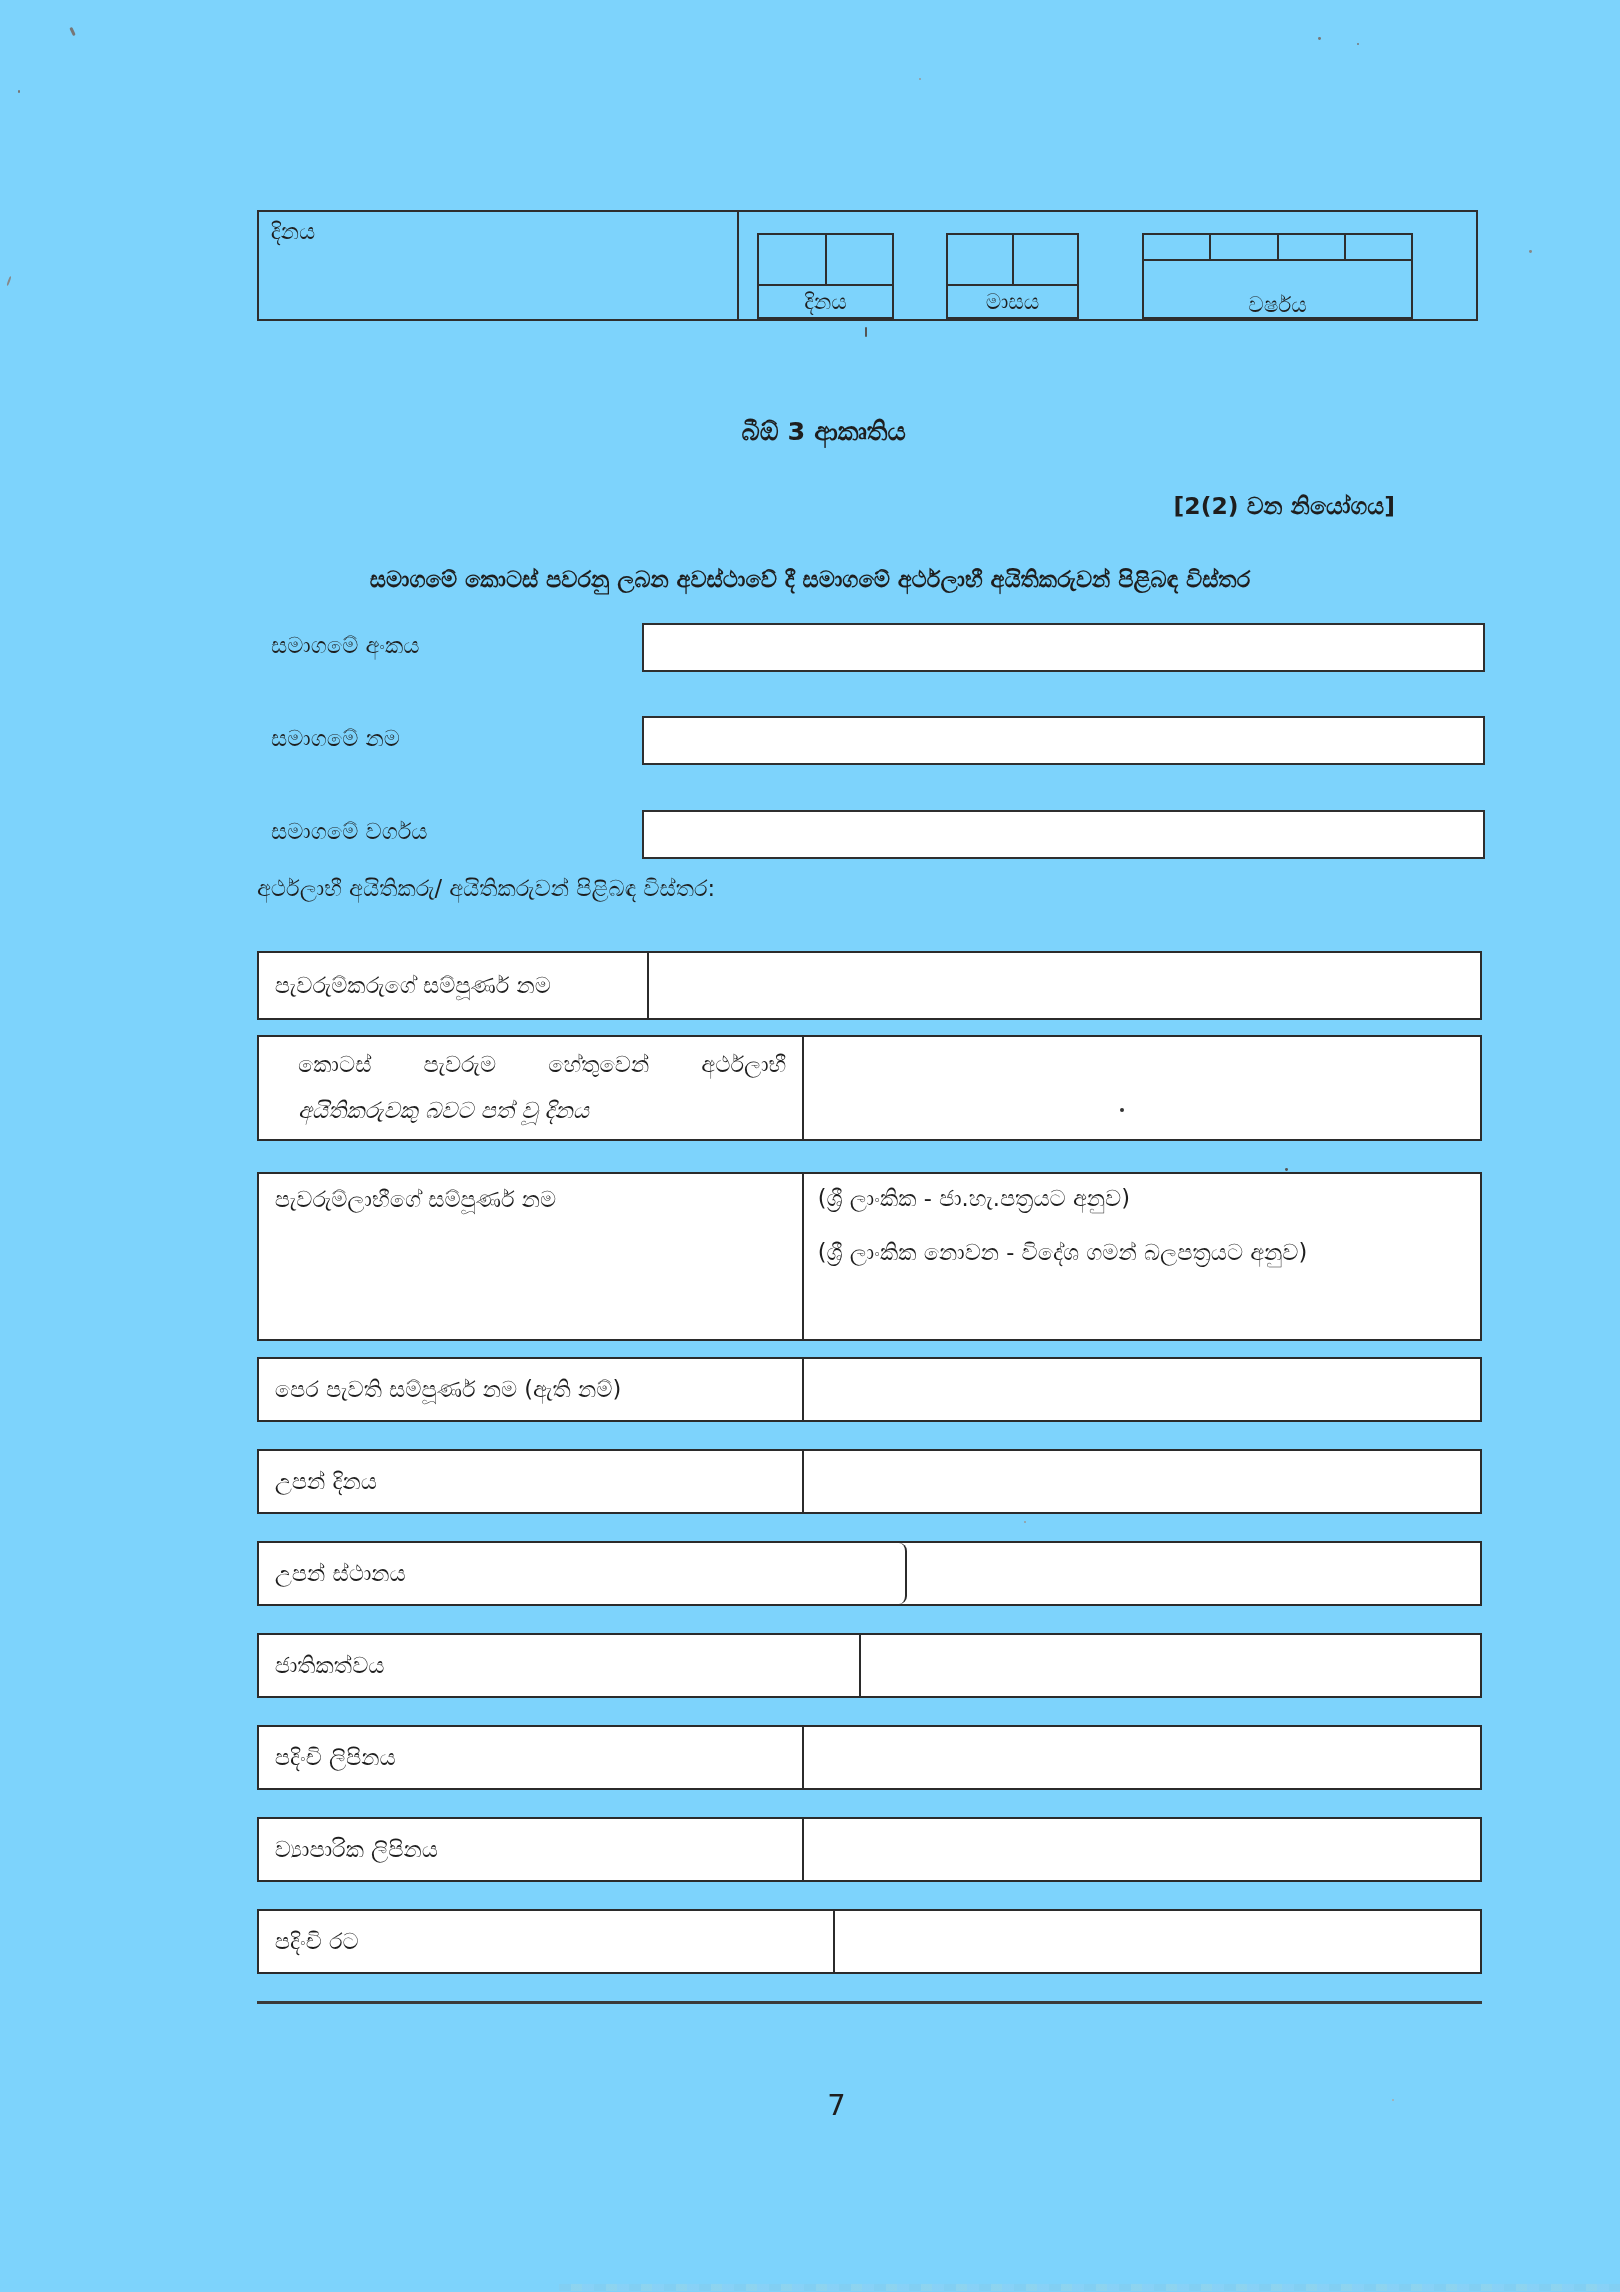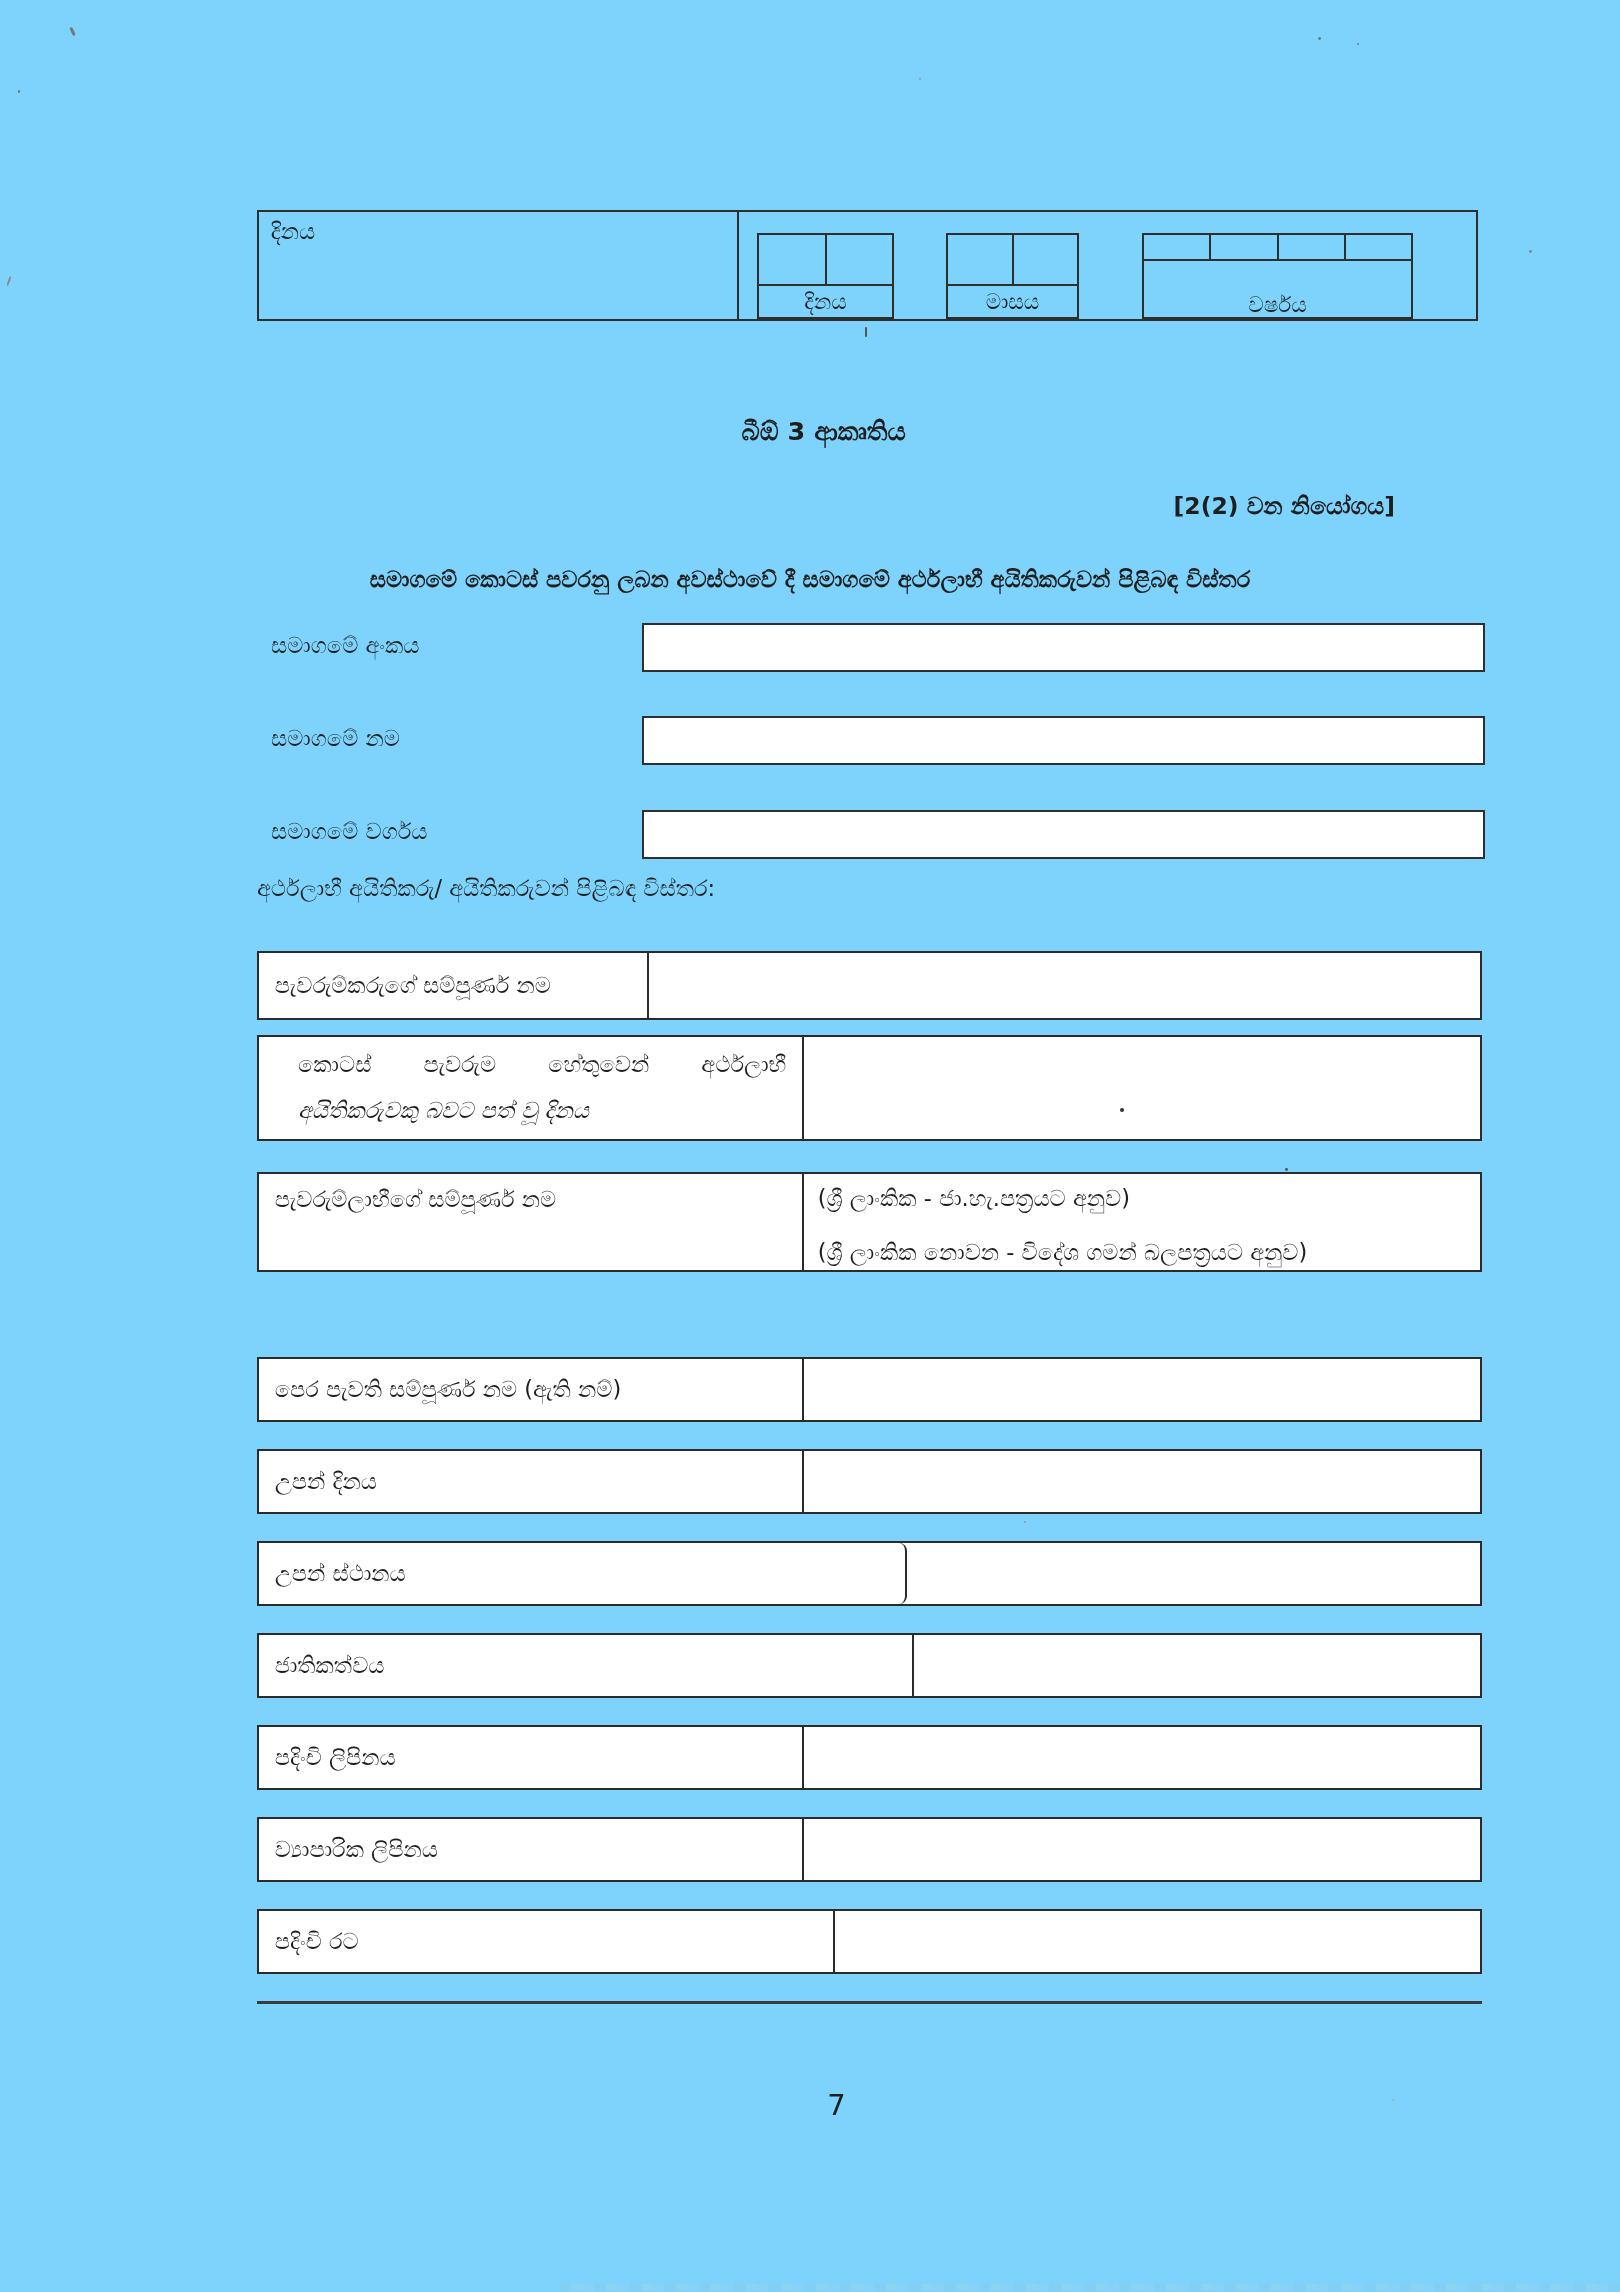--- a/index.html
+++ b/index.html
@@ -102,21 +102,21 @@
   <div class="drow" style="top:1035px; height:106px;">
     <div class="drow-label top" style="width:545px;padding-left:39px;">
       <span class="lbl-lines">
         <span class="justify-line">කොටස් පැවරුම හේතුවෙන් අර්ථලාභී</span>
         <span class="second-line">අයිතිකරුවකු බවට පත් වූ දිනය</span>
       </span>
     </div>
     <div class="drow-value"></div>
   </div>
 
-  <div class="drow" style="top:1172px; height:100px;">
+  <div class="drow" style="top:1172px; height:169px;">
     <div class="drow-label top" style="width:545px;">පැවරුම්ලාභීගේ සම්පූර්ණ නම</div>
     <div class="drow-value">
       <div class="note-line">(ශ්‍රී ලාංකික - ජා.හැ.පත්‍රයට අනුව)</div>
       <div class="note-line">(ශ්‍රී ලාංකික නොවන - විදේශ ගමන් බලපත්‍රයට අනුව)</div>
     </div>
   </div>
 
   <div class="drow" style="top:1357px; height:65px;">
     <div class="drow-label" style="width:545px;">පෙර පැවති සම්පූර්ණ නම (ඇති නම්)</div>
     <div class="drow-value"></div>
@@ -126,21 +126,21 @@
     <div class="drow-label" style="width:545px;">උපන් දිනය</div>
     <div class="drow-value"></div>
   </div>
 
   <div class="drow" style="top:1541px; height:65px;">
     <div class="drow-label" style="width:648px;border-radius:8px;">උපන් ස්ථානය</div>
     <div class="drow-value"></div>
   </div>
 
   <div class="drow" style="top:1633px; height:65px;">
-    <div class="drow-label" style="width:655px;">ජාතිකත්වය</div>
+    <div class="drow-label" style="width:602px;">ජාතිකත්වය</div>
     <div class="drow-value"></div>
   </div>
 
   <div class="drow" style="top:1725px; height:65px;">
     <div class="drow-label" style="width:545px;">පදිංචි ලිපිනය</div>
     <div class="drow-value"></div>
   </div>
 
   <div class="drow" style="top:1817px; height:65px;">
     <div class="drow-label" style="width:545px;">ව්‍යාපාරික ලිපිනය</div>

